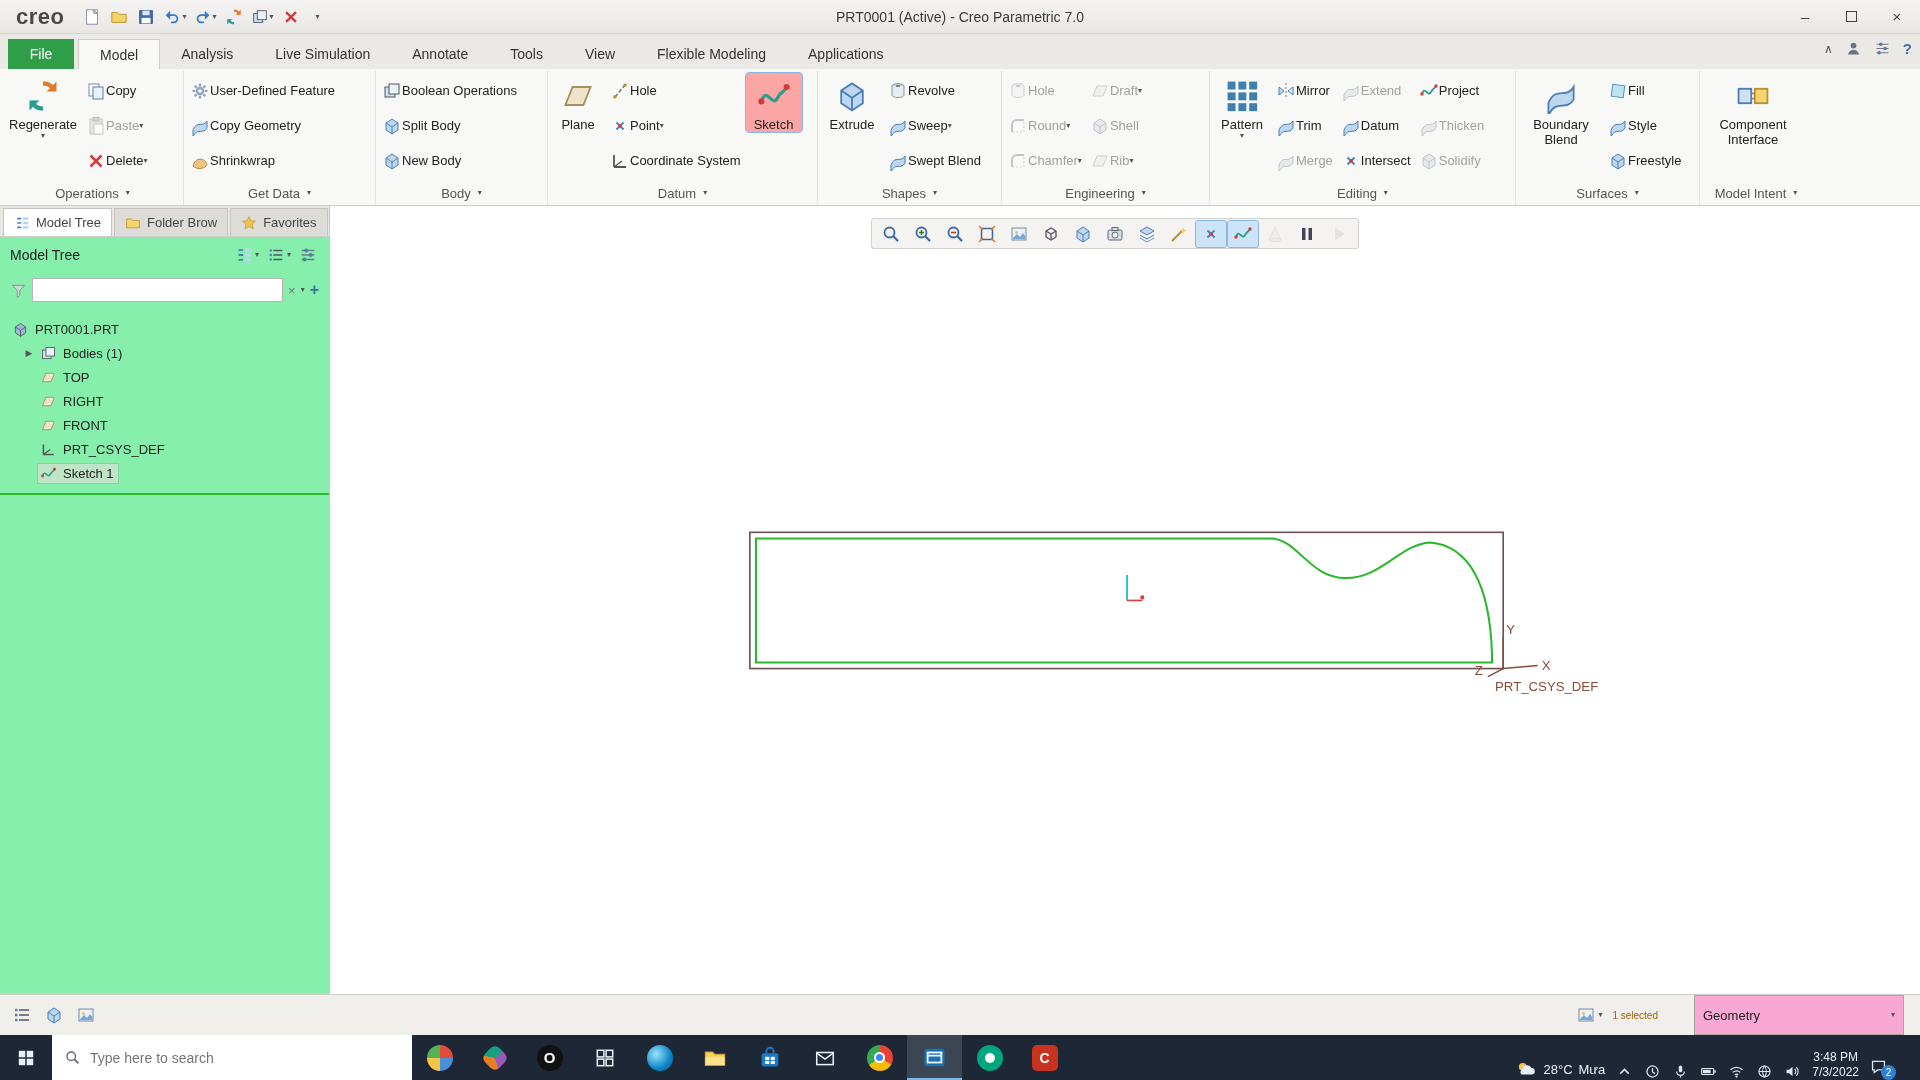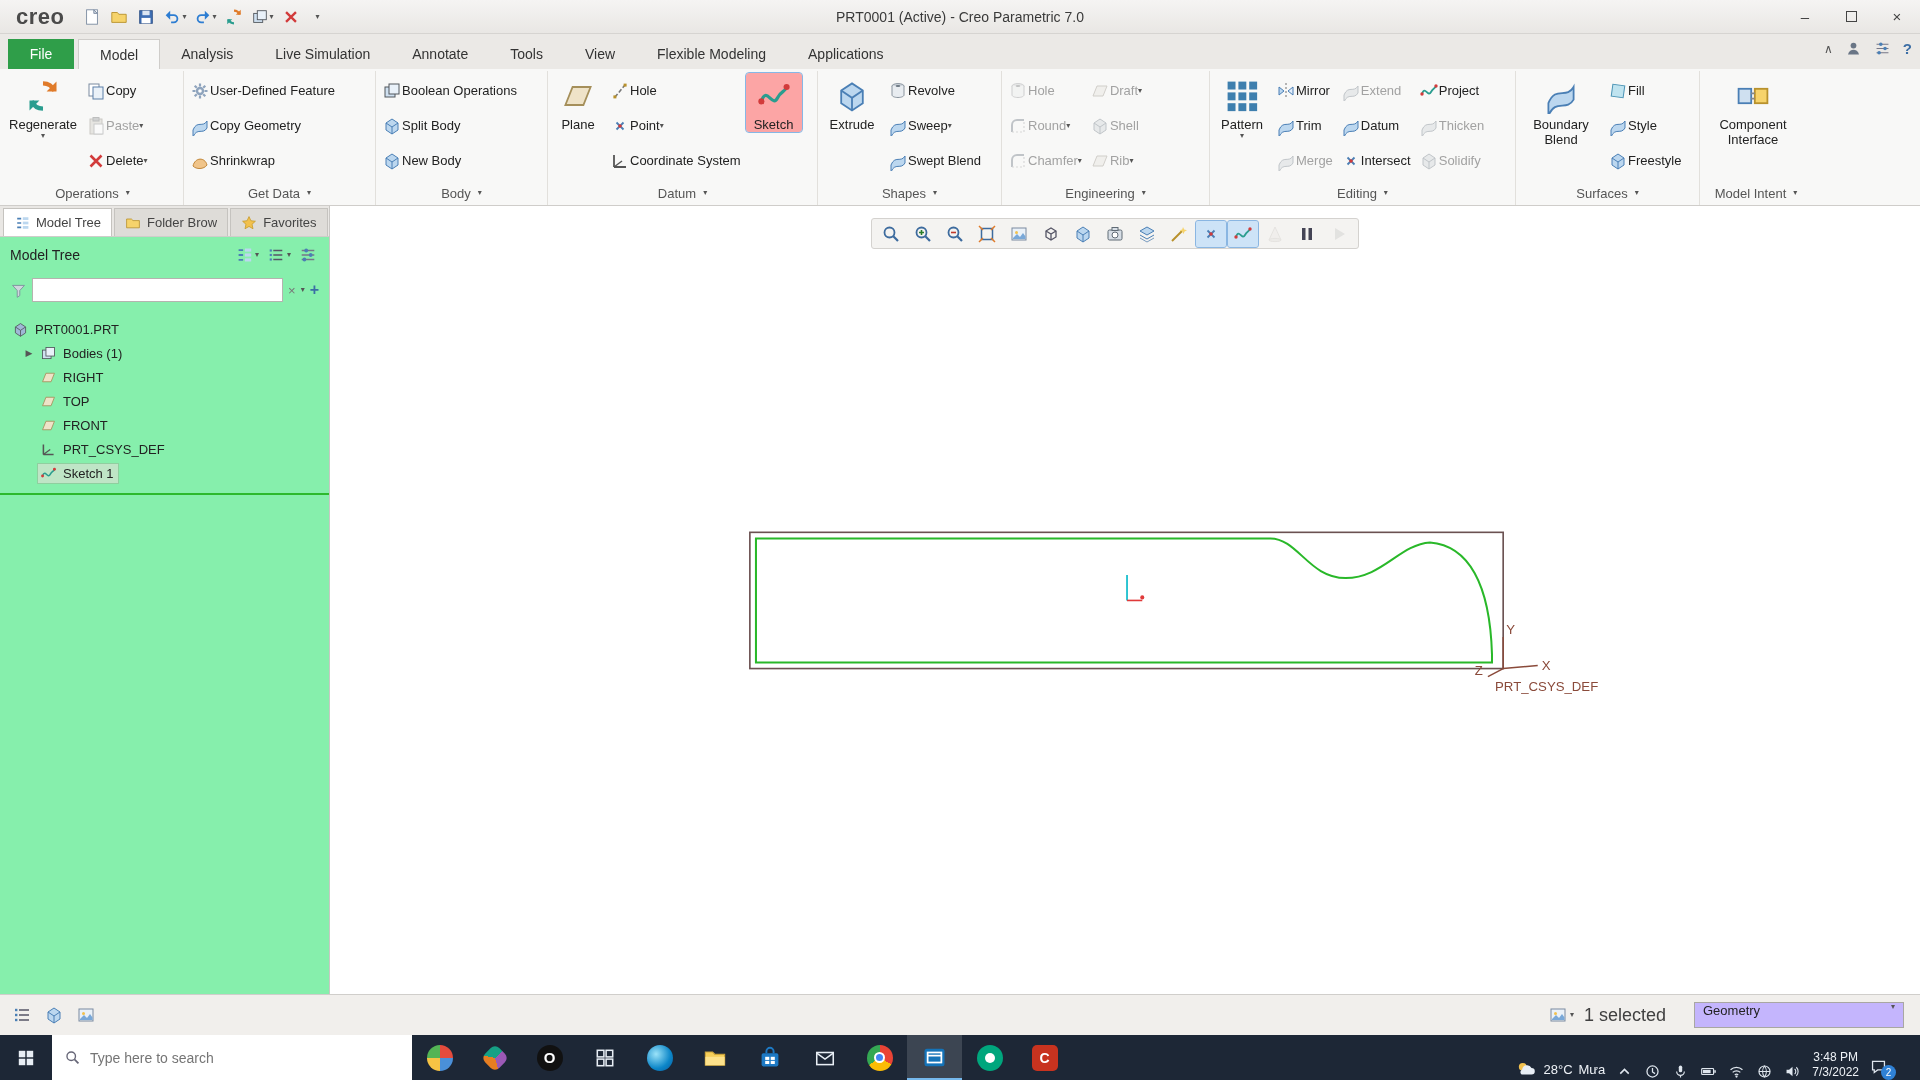--- a/index.html
+++ b/index.html
@@ -68,22 +68,22 @@
 .gtoolbar{position:absolute;left:541px;top:12px;height:31px;background:#f4f3f1;border:1px solid #d4d2cf;border-radius:3px;display:flex;align-items:center;padding:0 4px;gap:2px}
 .gt-btn{width:30px;height:26px;display:flex;align-items:center;justify-content:center;border-radius:2px}
 .gt-btn .i{width:20px;height:20px}
 .gt-btn.pressed{background:#cde3f7;outline:1px solid #8ab6e2}
 .gt-btn.dis{opacity:.45}
 .sketch-svg{position:absolute;inset:0}
 
 .statusbar{height:41px;background:#f1efec;border-top:1px solid #d0cecb;display:flex;align-items:center;padding:0 10px;gap:8px}
 .statusbar .i{width:20px;height:20px}
 .sb-sp{flex:1}
-.sb-text{font-size:18px;color:#404040;margin-right:20px}
-.combo{width:210px;height:26px;background:#c4b5fd;border:1px solid #a9a7a3;display:flex;padding:0 8px;font-size:13px;color:#222;justify-content:space-between;margin-right:6px}
+.sb-text{font-size:10px;color:#a16207;margin-right:28px}
+.combo{width:210px;height:40px;background:#f9a8d4;border:1px solid #a9a7a3;display:flex;align-items:center;padding:0 8px;font-size:13px;color:#222;justify-content:space-between;margin-right:6px}
 
 .taskbar{height:45px;background:#1d2736;display:flex;align-items:stretch;color:#eef2f7}
 .tb-start{width:52px;display:flex;align-items:center;justify-content:center}
 .tb-start .i{width:18px;height:18px}
 .tb-search{width:360px;background:#fff;display:flex;align-items:center;gap:9px;padding:0 12px}
 .tb-search .i{width:17px;height:17px}
 .tb-search input{border:none;outline:none;flex:1;font-size:14px;color:#444;font-family:"Liberation Sans",sans-serif}
 .tb-apps{display:flex;align-items:stretch}
 .tb-app{width:55px;display:flex;align-items:center;justify-content:center}
 .tb-app.active{background:rgba(255,255,255,.14);box-shadow:inset 0 -2px 0 #76b9ed}
@@ -1017,32 +1017,32 @@
           </span>
         </div>
       <div class="trow child">
           <span class="exp"></span>
           <span class="hl">
             <span class="i">
               <svg>
                 <use href="#sy-plane"></use>
               </svg>
             </span>
-            <span>RIGHT</span>
+            <span>TOP</span>
           </span>
         </div>
       <div class="trow child">
           <span class="exp"></span>
           <span class="hl">
             <span class="i">
               <svg>
                 <use href="#sy-plane"></use>
               </svg>
             </span>
-            <span>TOP</span>
+            <span>RIGHT</span>
           </span>
         </div>
       <div class="trow child">
           <span class="exp"></span>
           <span class="hl">
             <span class="i">
               <svg>
                 <use href="#sy-plane"></use>
               </svg>
             </span>

